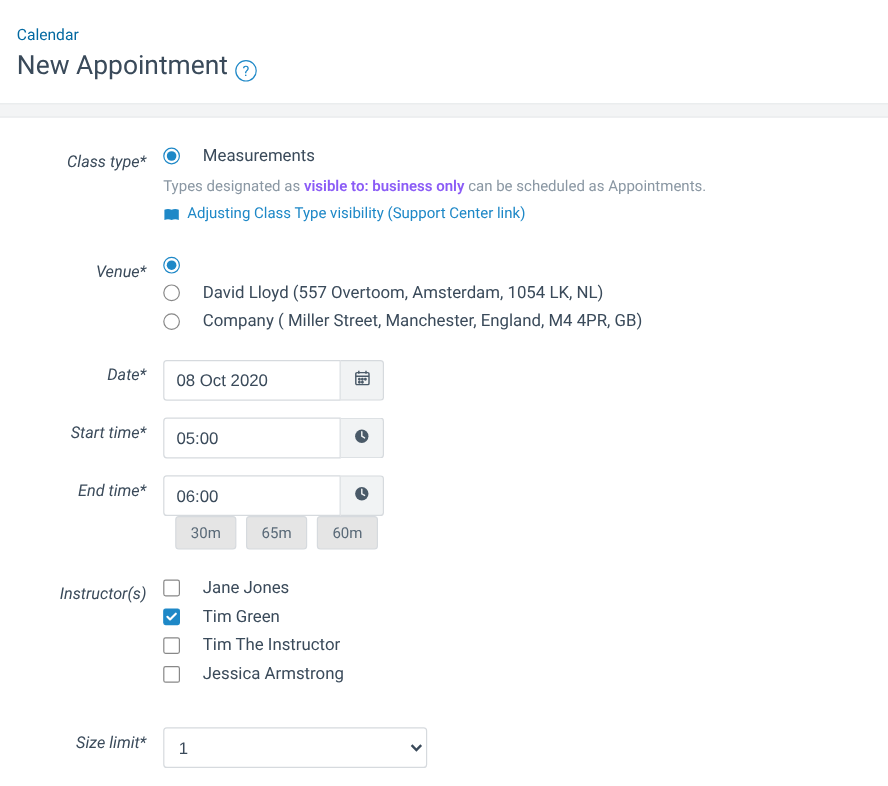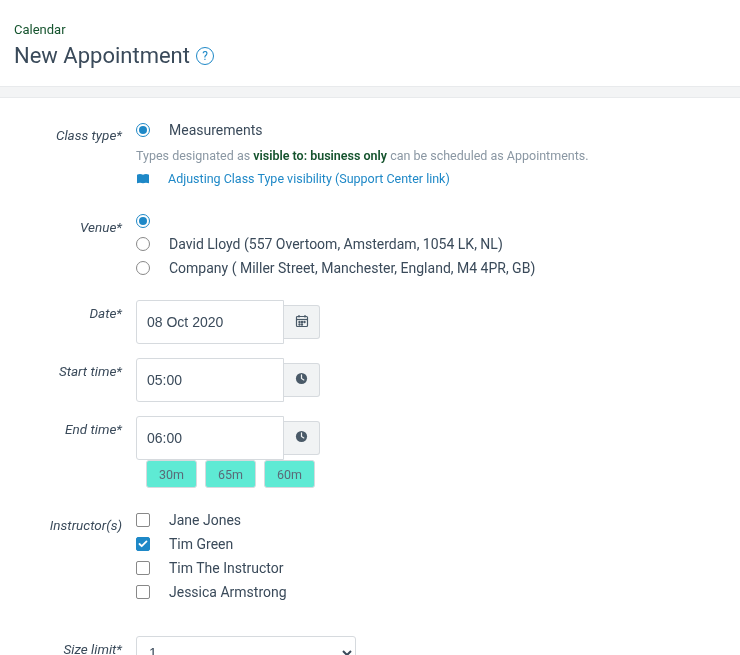--- a/index.html
+++ b/index.html
@@ -11,27 +11,27 @@
       width: 740px;
     }
     .header {
       padding: 22px 14px 18px;
     }
     .breadcrumb {
       color: #1e88c7;
       font-size: 13px;
       margin-bottom: 6px;
     }
-    .breadcrumb a { color: #14532d; text-decoration: none; cursor: pointer; }
+    .breadcrumb a { color: #0369a1; text-decoration: none; cursor: pointer; }
     h1 {
       font-size: 22px;
       font-weight: 400;
       color: #3a4a5a;
       display: flex;
-      align-items: center;
+      align-items: flex-end;
       gap: 6px;
     }
     .help-icon {
       display: inline-flex;
       align-items: center;
       justify-content: center;
       width: 18px;
       height: 18px;
       border: 1.5px solid #1e88c7;
       border-radius: 50%;
@@ -95,40 +95,40 @@
       height: 8px;
       border-radius: 50%;
       background: #1e88c7;
     }
     .helper-text {
       font-size: 12.5px;
       color: #8a97a3;
       margin-top: 10px;
       margin-bottom: 8px;
     }
-    .helper-text strong { color: #14532d; font-weight: 600; }
+    .helper-text strong { color: #8b5cf6; font-weight: 600; }
     .support-link {
       display: flex;
       align-items: center;
-      gap: 18px;
+      gap: 6px;
       color: #1e88c7;
       font-size: 12.5px;
       cursor: pointer;
     }
     .book-icon {
       width: 14px;
       height: 12px;
       display: inline-block;
     }
     .input-group {
       display: flex;
       align-items: center;
     }
     .text-input {
-      height: 44px;
+      height: 34px;
       padding: 0 10px;
       border: 1px solid #d6dade;
       border-radius: 3px 0 0 3px;
       font-size: 14px;
       color: #3a4a5a;
       width: 148px;
     }
     .input-addon {
       height: 34px;
       width: 36px;
@@ -145,21 +145,21 @@
     .duration-btns {
       display: flex;
       gap: 8px;
       margin-left: 10px;
     }
     .dur-btn {
       height: 28px;
       padding: 0 12px;
       border: 1px solid #d6dade;
       border-radius: 3px;
-      background: #5eead4;
+      background: #e5e5e5;
       font-size: 12.5px;
       color: #5a6a78;
       cursor: pointer;
       display: flex;
       align-items: center;
     }
     .checkbox {
       width: 14px;
       height: 14px;
       border: 1.5px solid #888;

